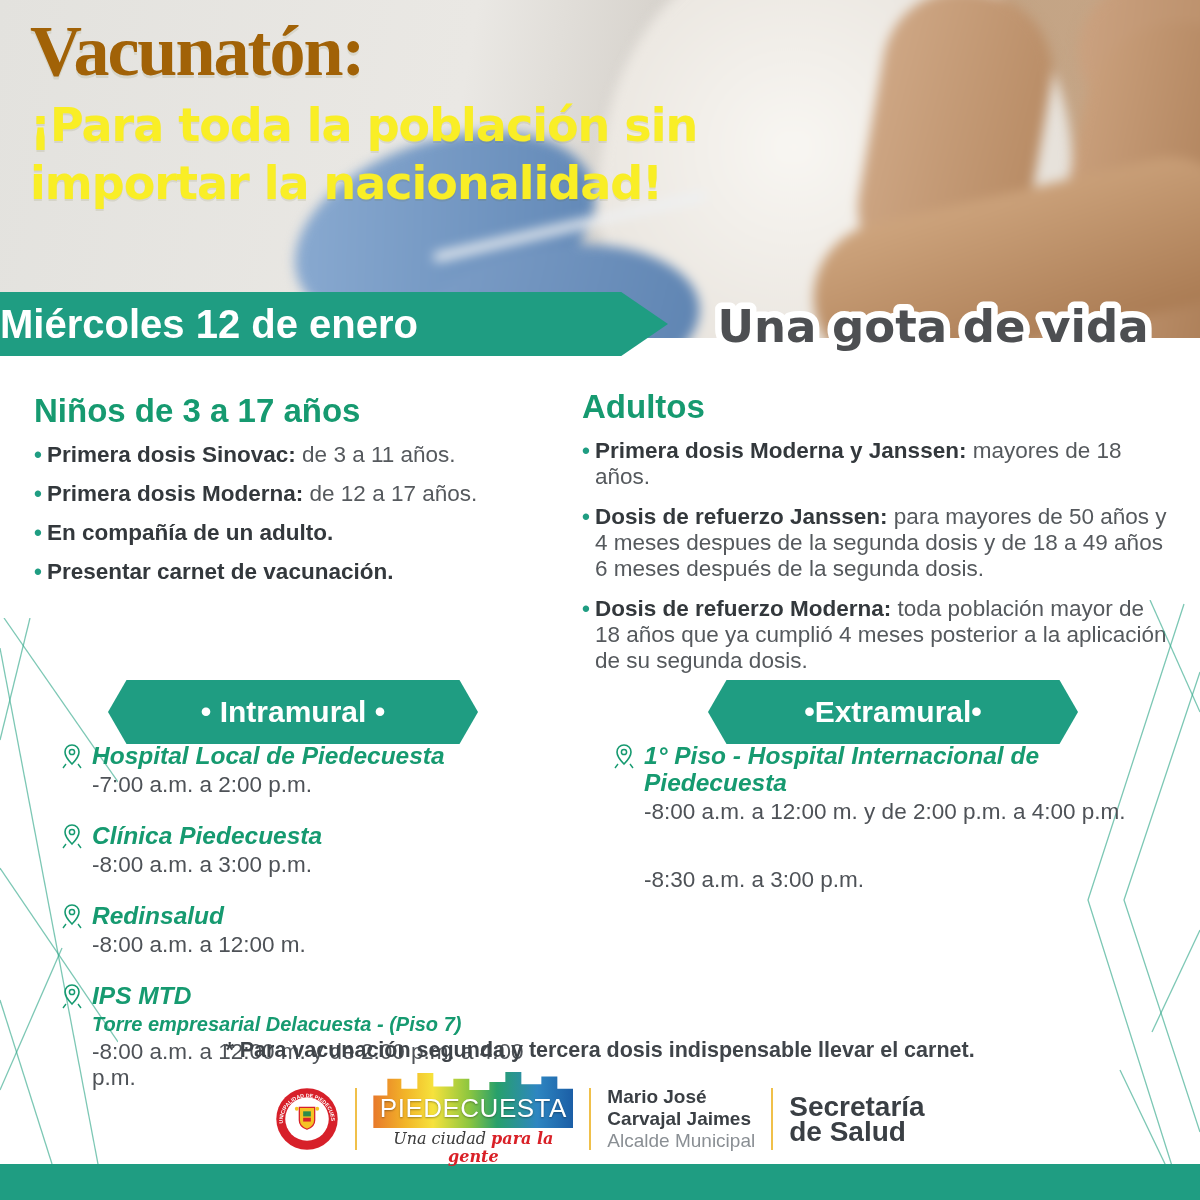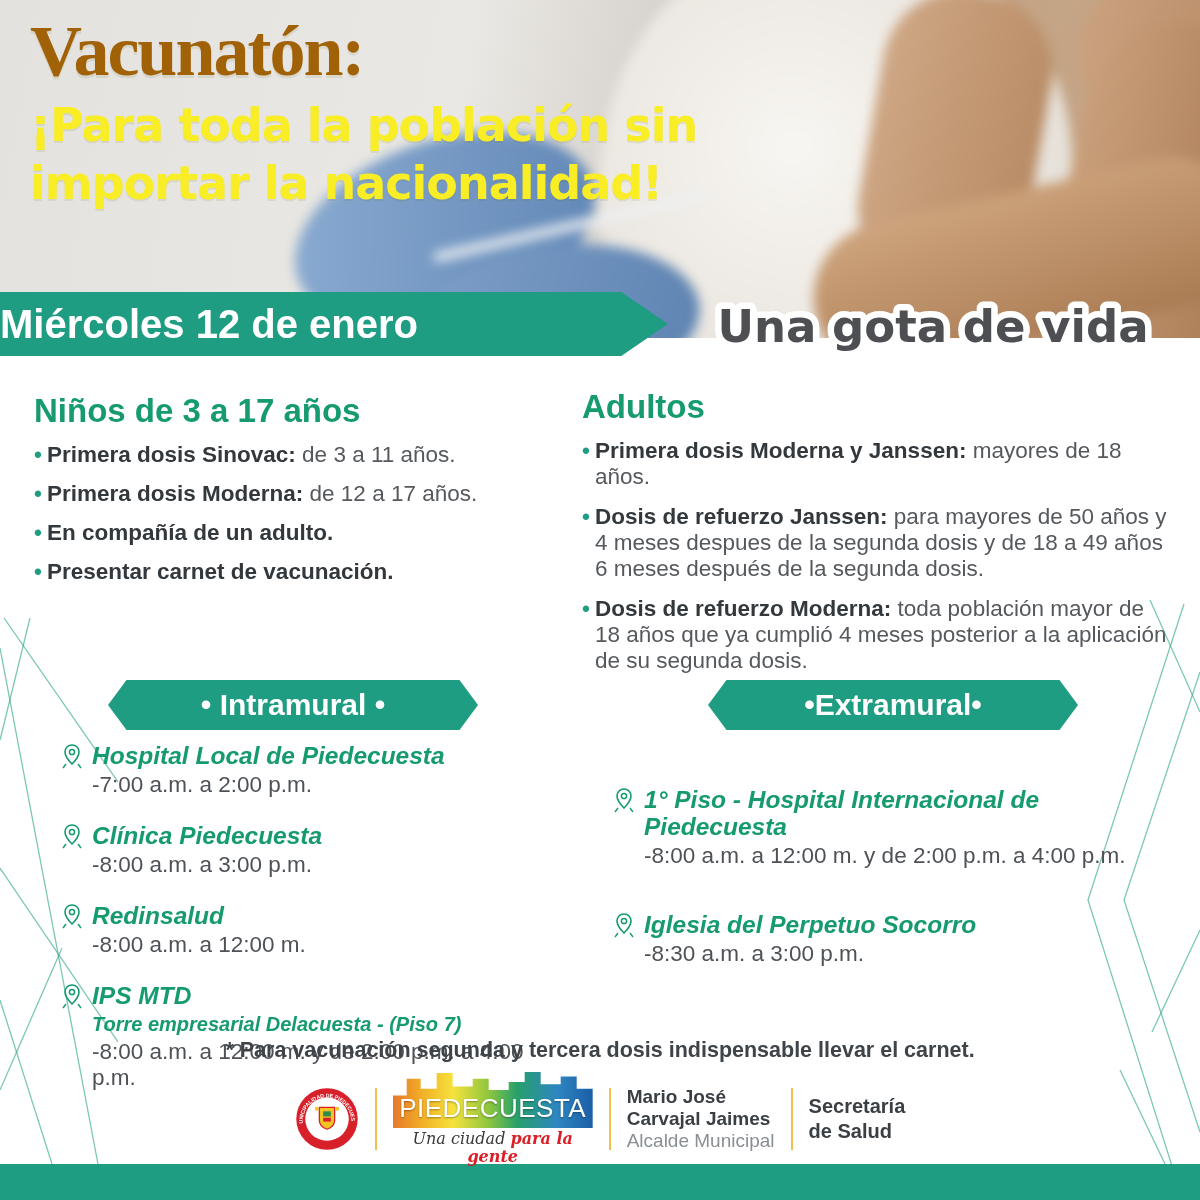--- a/index.html
+++ b/index.html
@@ -47,30 +47,30 @@
   .section-heading{color:#169a70;font-weight:bold;font-size:33px;letter-spacing:0px;}
   .ninos{position:absolute;left:34px;top:392px;width:520px;}
   .adultos{position:absolute;left:582px;top:388px;width:592px;}
   ul.blist{list-style:none;margin:12px 0 0 0;padding:0;}
   ul.blist li{position:relative;padding-left:13px;margin-bottom:13px;font-size:22.5px;line-height:26px;color:#55595d;}
   ul.blist li .dot::before{content:"\2022";position:absolute;left:0;top:0;color:#1f9d82;font-weight:bold;}
   ul.blist li .b{font-weight:bold;color:#33383c;}
   .adultos ul.blist li{margin-bottom:14px;}
 
   
-  .tag-banner{position:absolute;width:370px;height:50px;background:#1f9d82;color:#fff;z-index:4;
+  .tag-banner{position:absolute;width:370px;height:64px;background:#1f9d82;color:#fff;z-index:4;
         display:flex;align-items:center;justify-content:center;font-weight:bold;font-size:30px;
         clip-path:polygon(5% 0,95% 0,100% 50%,95% 100%,5% 100%,0 50%);}
   .tag-banner.intra{left:108px;top:680px;}
   .tag-banner.extra{left:708px;top:680px;}
 
   
   .loc-col{position:absolute;z-index:4;}
   .loc-col.intra{left:60px;top:742px;width:500px;}
-  .loc-col.extra{left:612px;top:742px;width:560px;margin-top:44px;}
+  .loc-col.extra{left:612px;top:742px;width:560px;}
   .loc{margin-bottom:24px;}
   .loc-head{display:flex;align-items:flex-start;gap:8px;}
   .pin{flex:0 0 auto;margin-top:1px;}
   .loc-name{color:#169a70;font-weight:bold;font-style:italic;font-size:24.5px;line-height:27px;}
   .loc-sub{color:#169a70;font-weight:bold;font-style:italic;font-size:20px;line-height:24px;margin-left:32px;margin-top:3px;}
   .loc-time{color:#4e5257;font-size:22.5px;line-height:26px;margin-left:32px;margin-top:3px;}
   .loc-col.extra .loc{margin-bottom:42px;}
 
   
   .footnote{position:absolute;left:0;top:1038px;width:1200px;text-align:center;z-index:4;
@@ -83,21 +83,21 @@
         background:linear-gradient(90deg,#e8792b 0%,#f2b428 16%,#f6e23c 30%,#8dc63f 48%,#27a06b 62%,#2e86c1 82%,#1b5ea6 100%);
         clip-path:polygon(0 100%,0 42%,7% 42%,7% 12%,14% 12%,14% 30%,22% 30%,22% 2%,30% 2%,30% 26%,40% 26%,40% 12%,48% 12%,48% 32%,58% 32%,58% 18%,66% 18%,66% 0,74% 0,74% 22%,84% 22%,84% 8%,92% 8%,92% 30%,100% 30%,100% 100%);}
   .skyline .city-name{position:absolute;left:0;right:0;bottom:4px;color:#ffffff;font-weight:normal;
         font-size:26px;letter-spacing:0.5px;text-shadow:0 1px 2px rgba(0,0,0,0.35);}
   .city-tagline{margin-top:2px;font-family:"DejaVu Serif","Liberation Serif",serif;font-style:italic;font-size:16px;line-height:18px;}
   .city-tagline .t1{color:#3a3a3a;}
   .city-tagline .t2{color:#d92027;font-weight:bold;}
   .mayor{line-height:22px;font-size:19px;text-align:left;}
   .mayor .nm{font-weight:bold;color:#3a3f44;}
   .mayor .rl{color:#8a8f94;}
-  .dept{font-weight:bold;color:#3a3f44;font-size:20px;line-height:25px;text-align:left;}
+  .dept{font-weight:bold;color:#3a3f44;font-size:28px;line-height:25px;text-align:left;}
   .bottom-bar{position:absolute;left:0;bottom:0;width:1200px;height:36px;background:#1f9d82;z-index:3;}
 
   
   .deco{position:absolute;z-index:1;}
   .deco path{fill:none;stroke:#35a98c;stroke-width:1.3;opacity:0.65;}
 </style>
 </head>
 <body>
 
 <div class="hero">
@@ -209,28 +209,20 @@
       <svg class="pin" width="24" height="26" viewBox="0 0 24 26">
         <path d="M12 2 C8 2 5 5 5 9 c0 5 7 12 7 12 s7-7 7-12 c0-4-3-7-7-7 Z" fill="none" stroke="#169a70" stroke-width="1.6"></path>
         <circle cx="12" cy="9" r="2.6" fill="none" stroke="#169a70" stroke-width="1.5"></circle>
         <path d="M6 21 L3 25 M18 21 L21 25" stroke="#169a70" stroke-width="1.4" fill="none"></path>
       </svg>
       <span class="loc-name">1° Piso - Hospital Internacional de Piedecuesta</span>
     </div>
     <div class="loc-time">-8:00 a.m. a 12:00 m. y de 2:00 p.m. a 4:00 p.m.</div>
   </div>
   <div class="loc">
-    <div class="loc-head">
-      <svg class="pin" width="24" height="26" viewBox="0 0 24 26">
-        <path d="M12 2 C8 2 5 5 5 9 c0 5 7 12 7 12 s7-7 7-12 c0-4-3-7-7-7 Z" fill="none" stroke="#169a70" stroke-width="1.6"></path>
-        <circle cx="12" cy="9" r="2.6" fill="none" stroke="#169a70" stroke-width="1.5"></circle>
-        <path d="M6 21 L3 25 M18 21 L21 25" stroke="#169a70" stroke-width="1.4" fill="none"></path>
-      </svg>
-      <span class="loc-name">Iglesia del Perpetuo Socorro</span>
-    </div>
     <div class="loc-time">-8:30 a.m. a 3:00 p.m.</div>
   </div>
 </div>
 
 <div class="footnote">* Para vacunación segunda y tercera dosis indispensable llevar el carnet.</div>
 
 <div class="logo-row">
 
   <svg width="64" height="64" viewBox="0 0 100 100">
     <circle cx="50" cy="50" r="48" fill="#d7202a"></circle>

